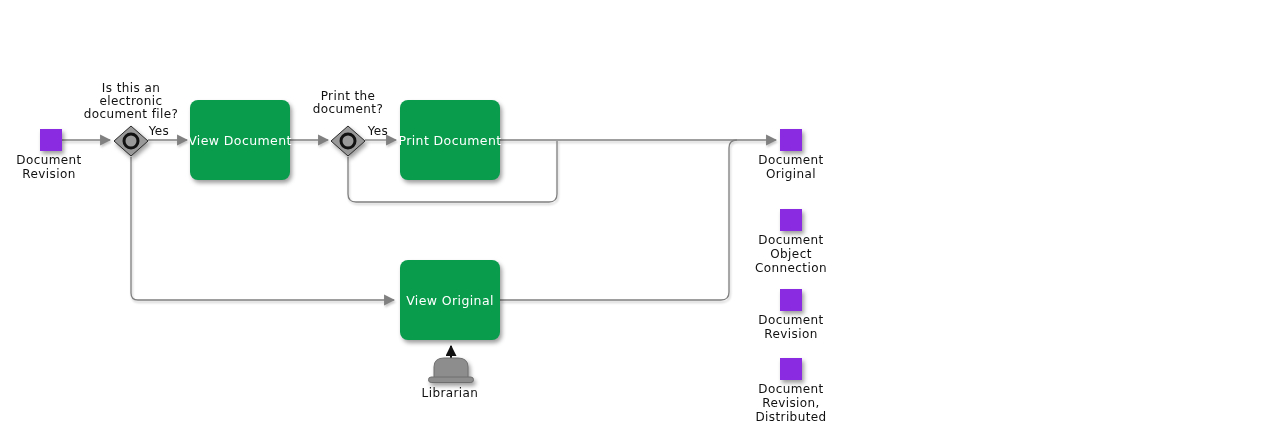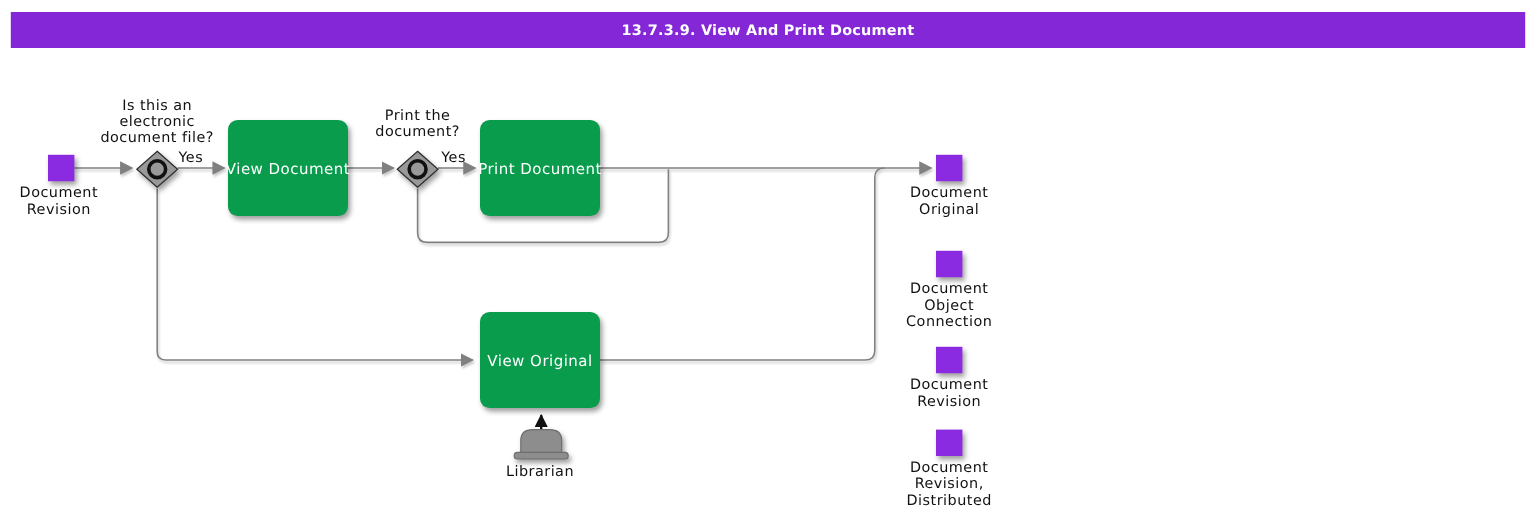--- a/index.html
+++ b/index.html
@@ -133,17 +133,14 @@
     </g>
 
     <g>
       <rect class="entity-sq shadowed" x="780" y="358" width="22" height="22"></rect>
       <text class="lbl" x="791" y="393">Document</text>
       <text class="lbl" x="791" y="407">Revision,</text>
       <text class="lbl" x="791" y="421">Distributed</text>
     </g>
   </svg>
 
-  <div id="titlebar">
-    <span>13.7.3.9. View And Print Document</span>
-  </div>
 
 </div>
 
 </body></html>

